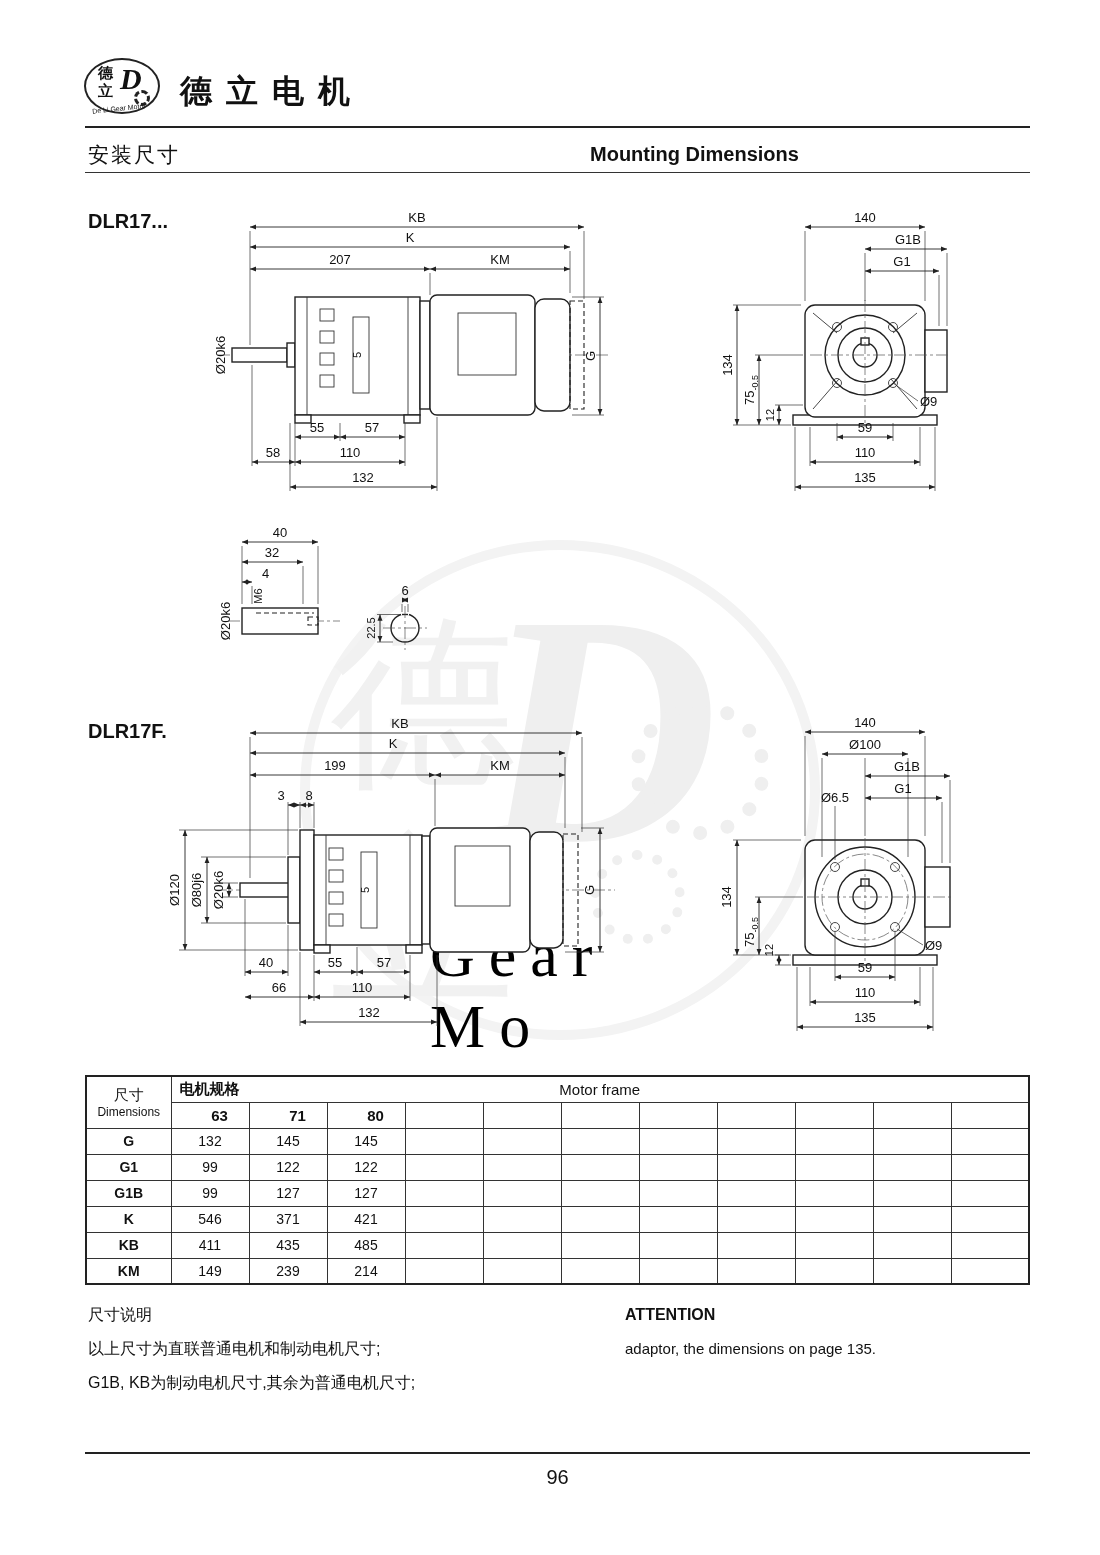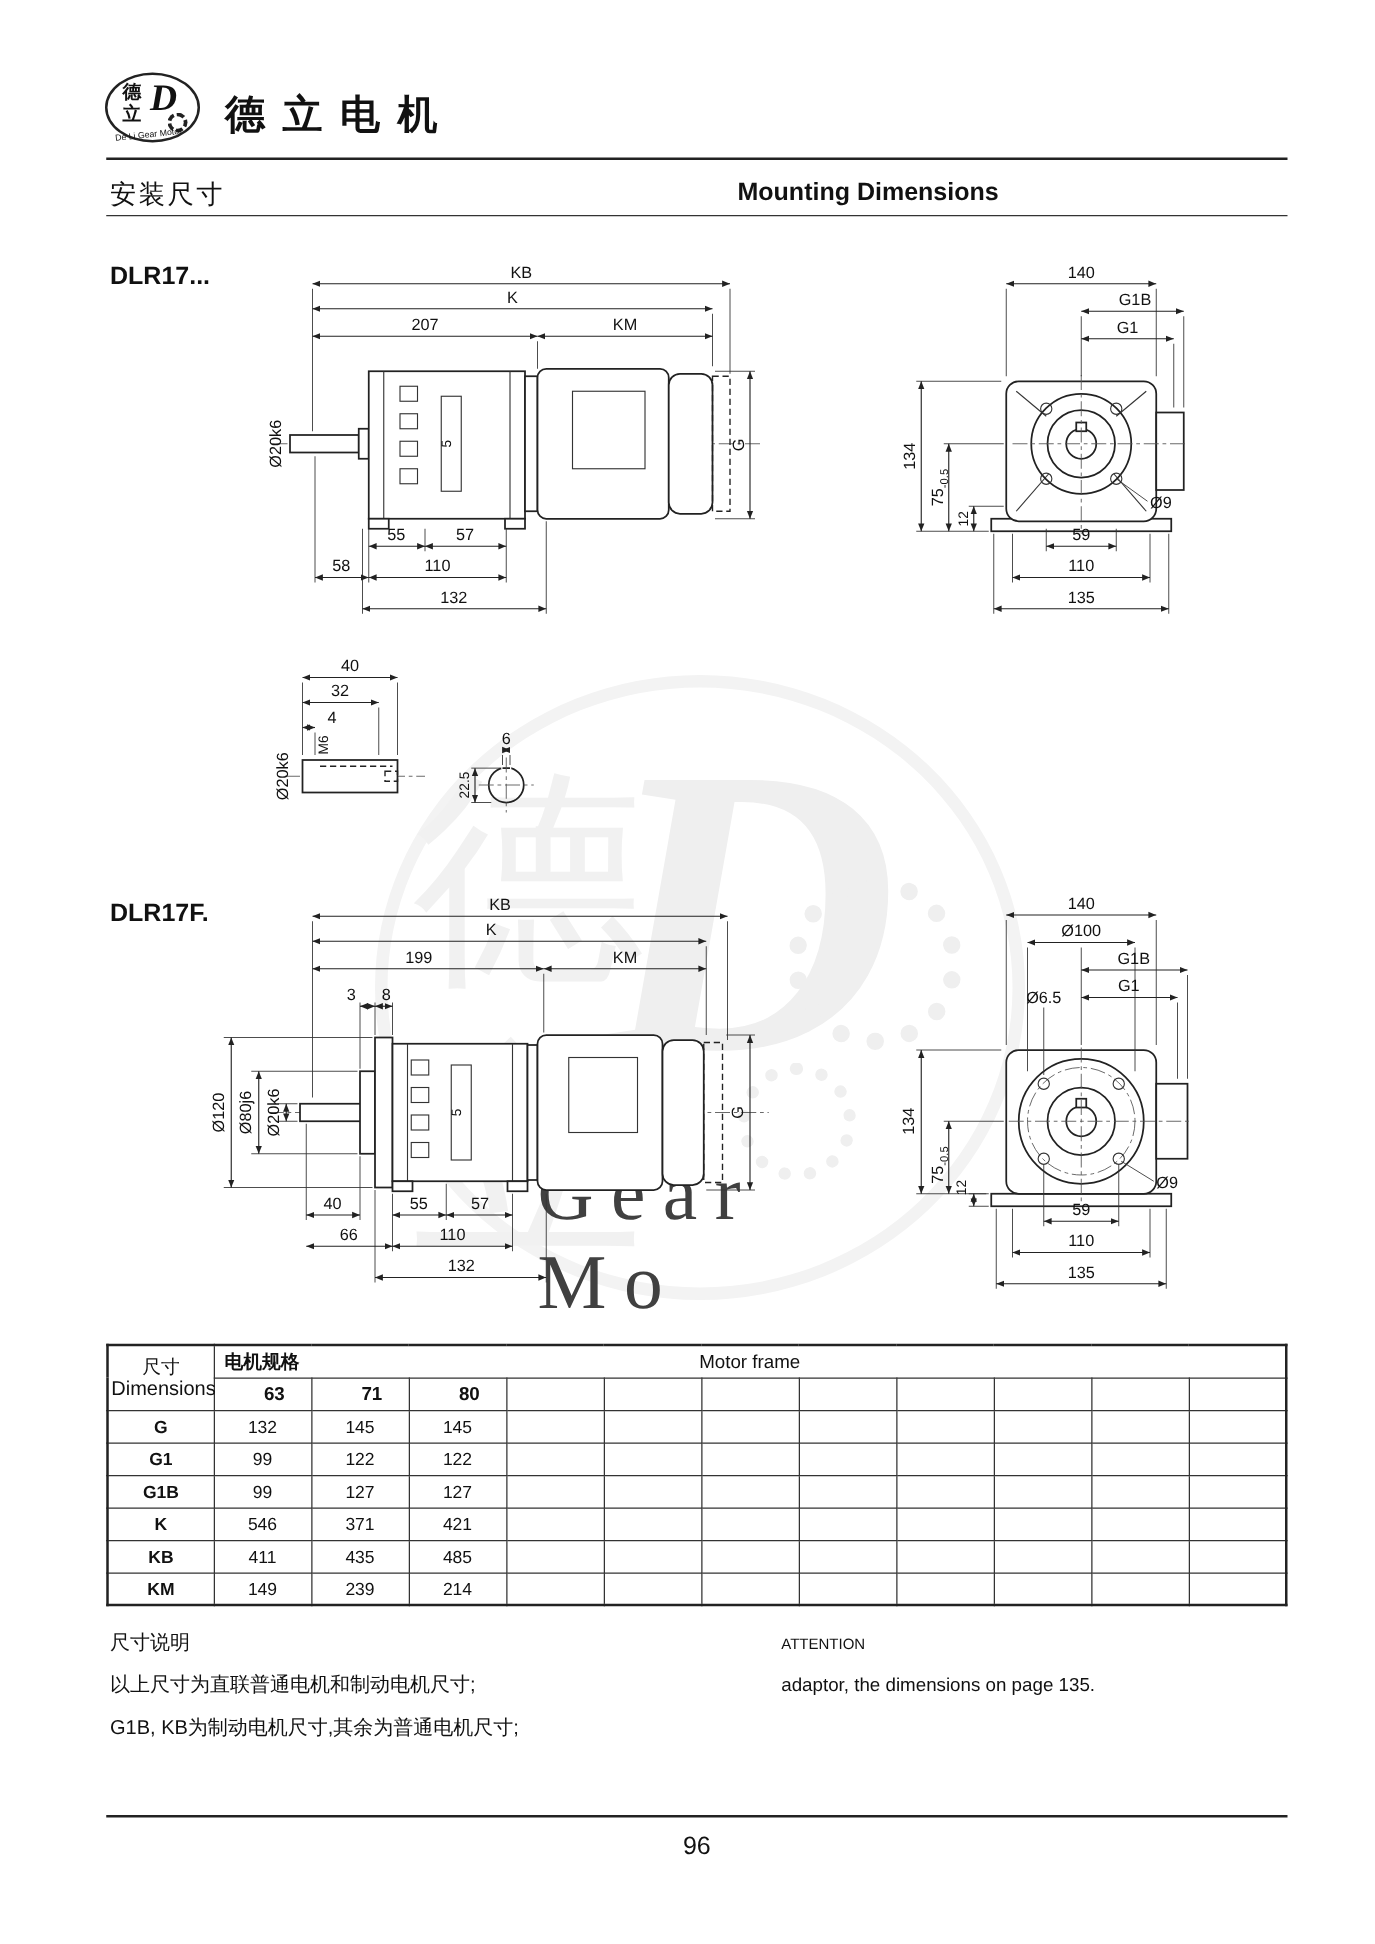--- a/index.html
+++ b/index.html
@@ -23,50 +23,50 @@
   .title-en { font-size:20px; font-weight:bold; }
   .sec-label { font-size:20px; font-weight:bold; }
 
   
   .wm { position:absolute; left:0; top:0; z-index:0; }
   .wm-circle { position:absolute; border:10px solid #f3f3f3; border-radius:50%; }
   .wm-zh { position:absolute; font-size:185px; color:#f1f1f1; }
   .wm-d { position:absolute; font-size:330px; font-weight:bold; font-style:italic; color:#efefef; font-family:"Liberation Serif",serif; }
   .wm-gear { position:absolute; border:14px dotted #efefef; border-radius:50%; width:140px; height:140px; }
   .wm-gear.g2 { width:95px; height:95px; border-width:10px; }
-  .wm-text { position:absolute; font-size:62px; color:#404040; letter-spacing:14px; font-family:"Liberation Serif",serif; }
+  .wm-text { position:absolute; font-size:62px; color:#000000; letter-spacing:14px; font-family:"Liberation Serif",serif; }
 
   
   svg { overflow:visible; }
   .p  { fill:none; stroke:#222; stroke-width:1.4; }
   .pf { fill:#fff; stroke:#222; stroke-width:1.4; }
   .t  { fill:none; stroke:#333; stroke-width:0.9; }
   .d  { stroke:#222; stroke-width:0.9; fill:none; }
   .e  { stroke:#333; stroke-width:0.7; fill:none; }
   .cl { stroke:#555; stroke-width:0.7; fill:none; stroke-dasharray:12 3 3 3; }
   .dash { stroke:#222; stroke-width:1.1; fill:none; stroke-dasharray:5 3; }
   text.dt { font-size:13px; fill:#111; font-family:"Liberation Sans",sans-serif; }
   text.sm { font-size:11px; fill:#111; font-family:"Liberation Sans",sans-serif; }
 
   
   table.dims-table { border-collapse:collapse; table-layout:fixed; width:945px; border:2px solid #222; background:transparent; }
   table.dims-table td { border:1px solid #333; height:26px; text-align:center; font-size:14px; vertical-align:middle; padding:0 2px; }
   td.c-dim div.zh { font-size:15px; }
-  td.c-dim div.en { font-size:16px;text-align:right; }
+  td.c-dim div.en { font-size:12px; }
   td.c-spec { position:relative; }
   .spec-zh { position:absolute; left:8px; top:3px; font-weight:bold; font-size:15px; }
   .spec-en { font-size:15px; }
   tr.h2 td { font-weight:bold; font-size:15px;padding-left:21px; }
   td.rname { font-weight:bold; font-size:15px; }
 
   
   .notes-zh { font-size:16px; line-height:34px; }
   .notes-zh .nz-title { font-size:16px; }
   .notes-en { font-size:15px; line-height:34px; width:420px; }
-  .notes-en .ne-title { font-weight:normal; font-size:12px; }
+  .notes-en .ne-title { font-weight:bold; font-size:16px; }
   .page-num { text-align:center; font-size:20px; }
 </style>
 </head>
 <body>
 
 <div class="wm">
   <div class="wm-circle" style="left:300px; top:540px; width:520px; height:500px;"></div>
   <div class="wm-zh" style="left:330px; top:580px;">德</div>
   <div class="wm-zh" style="left:330px; top:800px;">立</div>
   <div class="wm-d" style="left:480px; top:540px;">D</div>

